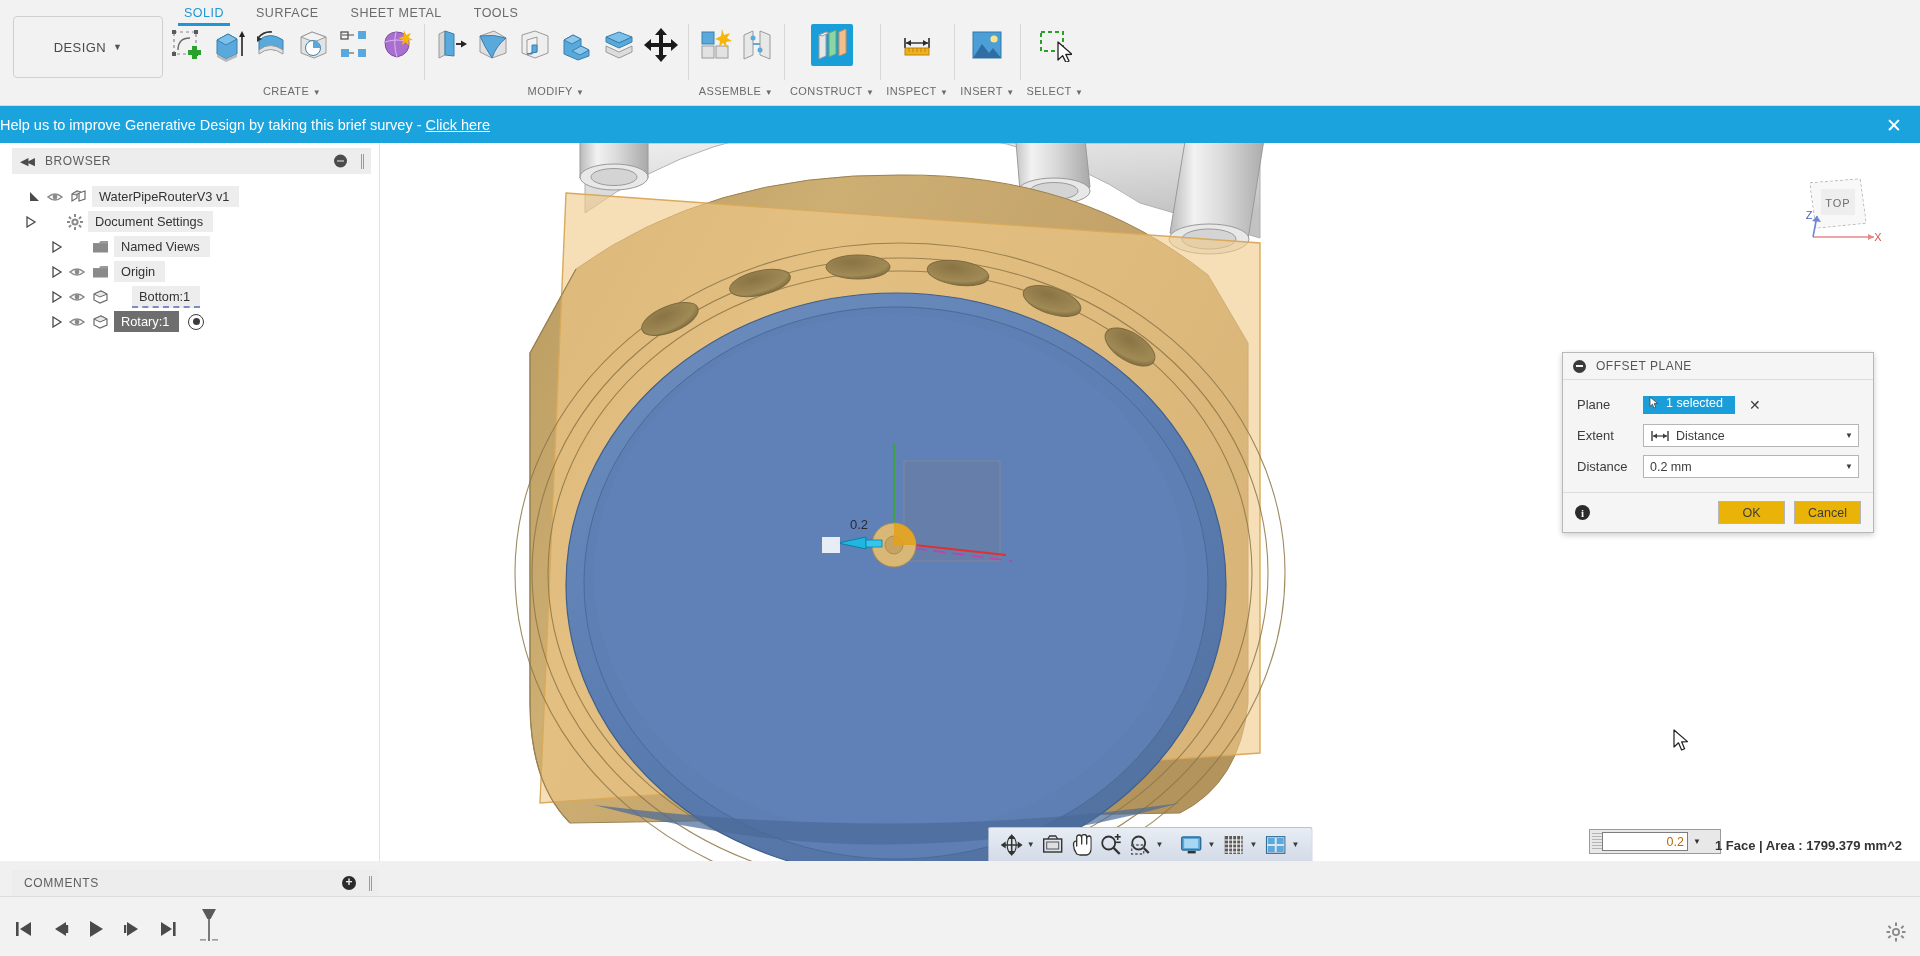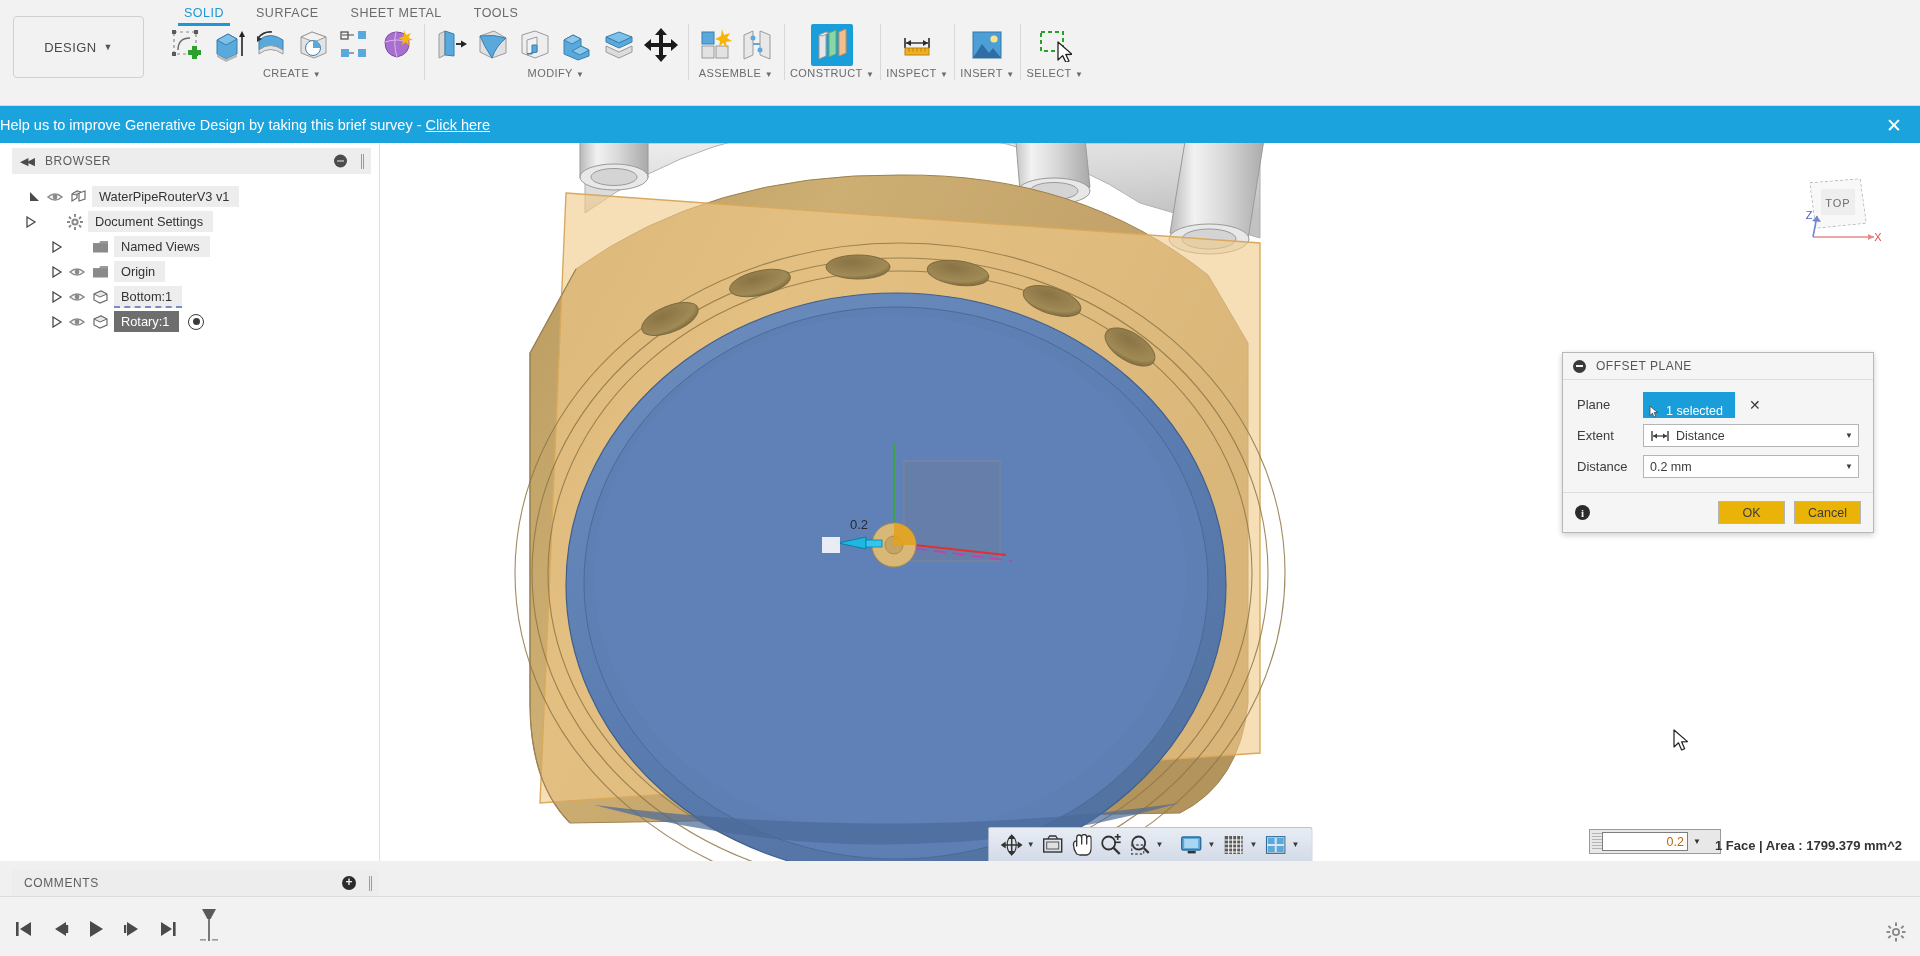--- a/index.html
+++ b/index.html
@@ -12,40 +12,40 @@
     -webkit-font-smoothing: antialiased;
   }
   #app { position: relative; width: 1920px; height: 956px; }
 
   
   .ribbon {
     position: absolute; left: 0; top: 0; width: 1920px; height: 106px;
     background: #f2f2f2; border-bottom: 1px solid #d9d9d9;
   }
   .design-btn {
-    position: absolute; left: 13px; top: 16px; width: 131px; height: 62px;
+    position: absolute; left: 13px; top: 16px; width: 150px; height: 62px;
     border: 1px solid #d0d0d0; border-radius: 4px; background: #f2f2f2;
     display: flex; align-items: center; justify-content: center;
     font-size: 13px; color: #4a4a4a; letter-spacing: .4px; cursor: pointer;
   }
   .design-btn .caret { margin-left: 7px; font-size: 9px; color: #555; }
 
   .tabs { position: absolute; left: 168px; top: 2px; display: flex; gap: 0; }
   .tab {
     font-size: 12.5px; color: #6b6b6b; padding: 4px 16px 6px 16px;
     letter-spacing: .5px; cursor: pointer; position: relative;
   }
   .tab.active { color: #2196d4; }
   .tab.active::after {
     content:""; position: absolute; left: 10px; right: 10px; bottom: 0;
     height: 3px; background: #2196d4;
   }
 
   .toolgroups { position: absolute; left: 160px; top: 22px; display: flex; align-items: flex-start; }
-  .tgroup { display: flex; flex-direction: column; align-items: center; position: relative; padding: 0 6px; }
+  .tgroup { display: flex; flex-direction: column; align-items: center; position: relative; padding: 0 6px; gap: 18px; }
   .tgroup + .tgroup::before {
     content:""; position:absolute; left:0; top:2px; width:1px; height:56px; background:#d8d8d8;
   }
   .trow { display: flex; align-items: flex-end; height: 44px; }
   .tool {
     width: 42px; height: 42px; display: flex; align-items: center; justify-content: center;
     cursor: pointer; border-radius: 2px; position: relative;
   }
   .gname {
     font-size: 11px; color: #6b6b6b; letter-spacing: .4px; margin-top: 1px;
@@ -88,21 +88,21 @@
   .tnode { display: flex; align-items: center; height: 25px; font-size: 13px; color: #333; }
   .arrow-open {
     width: 18px; display: flex; align-items: center; justify-content: center; cursor: pointer;
   }
   .arrow-open svg, .arrow-closed svg { display: block; }
   .arrow-closed { width: 18px; display: flex; align-items: center; justify-content: center; cursor: pointer; }
   .eye { width: 22px; display:flex; align-items:center; justify-content:center; cursor: pointer; }
   .nic { width: 26px; display:flex; align-items:center; justify-content:center; }
   .lbl { background: #ededed; padding: 3px 10px 3px 7px; font-size: 12.8px; color: #333; cursor: pointer; }
   .lbl.selected { background: #6e6e6e; color: #fff; }
-  .lbl.dashed { border-bottom: 2px dashed #7b8cc4; padding-bottom: 2px; }
+  .lbl.dashed { border-bottom: 2px dashed #7b8cc4; padding-bottom: 2px; margin-left: 18px; }
   .radio-ic {
     width: 16px; height: 16px; border-radius: 50%; border: 1.6px solid #3b3b3b;
     margin-left: 9px; display:flex; align-items:center; justify-content:center; cursor: pointer;
   }
   .radio-ic::after { content:""; width:7px; height:7px; border-radius:50%; background:#3b3b3b; }
 
   
   .comments {
     position: absolute; left: 12px; bottom: 60px; width: 366px; height: 26px;
     background: #ededed; display: flex; align-items: center; padding-left: 12px;
@@ -171,22 +171,22 @@
   .dlg-minus {
     width: 13px; height: 13px; border-radius: 50%; background: #3a3a3a;
     display:flex; align-items:center; justify-content:center; margin-right: 10px; cursor: pointer;
   }
   .dlg-minus::after { content:""; width: 7px; height: 1.6px; background: #f5f5f5; }
   .dlg-title { font-size: 12px; color: #555; letter-spacing: .5px; }
   .dlg-body { padding: 9px 14px 10px 14px; }
   .drow { display: flex; align-items: center; height: 31px; }
   .dlabel { width: 66px; font-size: 13px; color: #3c3c3c; }
   .sel-chip {
-    background: #1a9ed9; color: #fff; height: 26px; padding: 0 12px 0 6px;
-    display: flex; align-items: flex-end; gap: 6px; font-size: 12.5px; cursor: pointer;
+    background: #1a9ed9; color: #fff; height: 18px; padding: 0 12px 0 6px;
+    display: flex; align-items: flex-start; gap: 6px; font-size: 12.5px; cursor: pointer;
   }
   .x-btn { margin-left: 14px; color: #3c3c3c; font-size: 14px; cursor: pointer; line-height: 1; }
   .dfield {
     flex: 1; height: 23px; background: #fff; border: 1px solid #b5b5b5;
     display: flex; align-items: center; padding-left: 6px; gap: 6px; cursor: pointer;
   }
   .dfield .txt { font-size: 12.5px; color: #3c3c3c; flex: 1; }
   .dfield .arrow { width: 18px; text-align: center; font-size: 8px; color: #3c3c3c; }
   .dfield.distance { background:#fff; }
   .dfield.distance .txt { color: #3c3c3c; }

